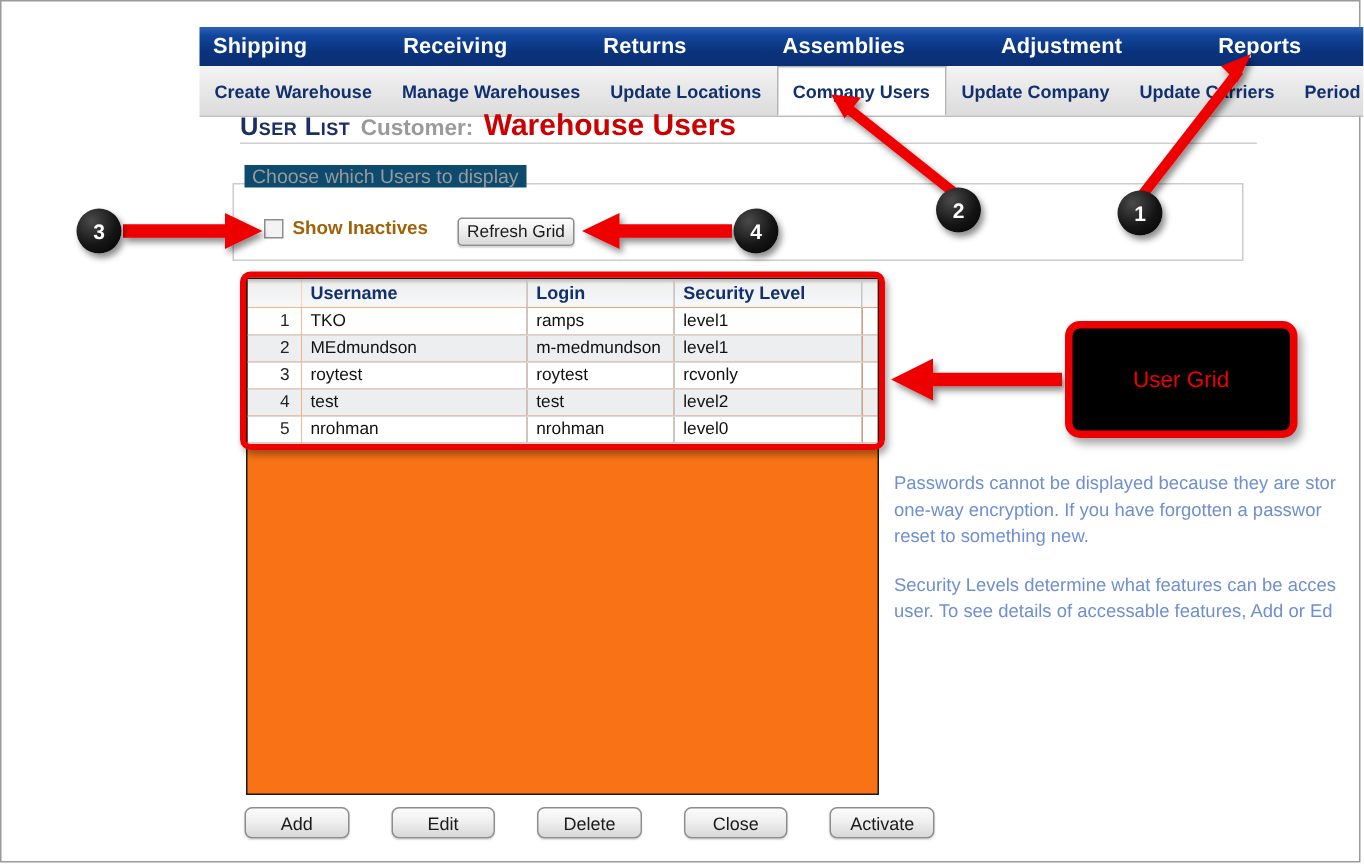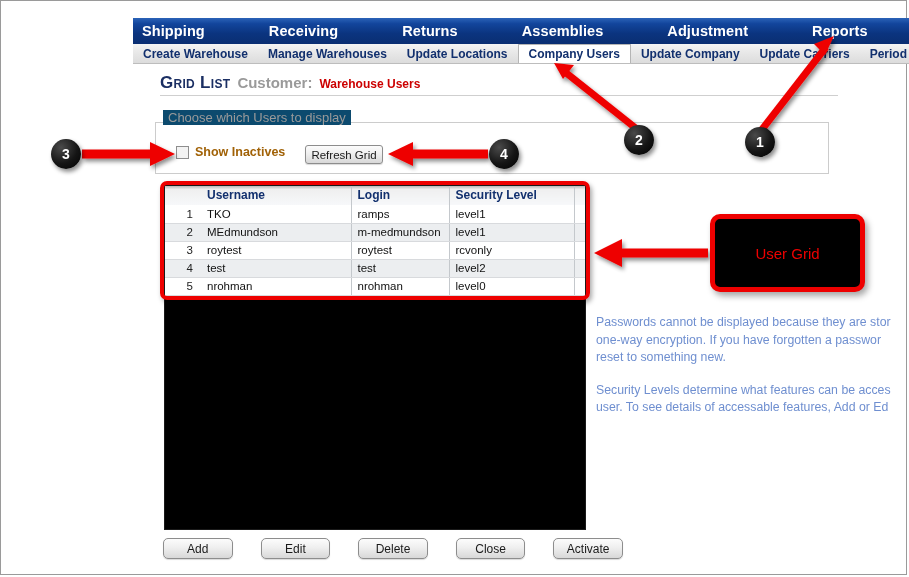--- a/index.html
+++ b/index.html
@@ -52,21 +52,21 @@
     letter-spacing: .1px;
   }
   .nav-main .nav-item.active {
     background: linear-gradient(to bottom, #fdfdfd 0%, #f2f2f2 40%, #e3e3e3 100%);
     color: #0a2a6e;
   }
 
   .nav-sub {
     position: absolute;
     left: 133px; top: 44px;
-    width: 776px; height: 20px;
+    width: 776px; height: 34px;
     background: linear-gradient(to bottom, #f4f4f4 0%, #e8e8e8 45%, #dcdcdc 100%);
     display: flex;
     align-items: stretch;
     overflow: hidden;
     border-bottom: 1px solid #bdbdbd;
     box-sizing: border-box;
   }
   .nav-sub .sub-item {
     display: flex;
     align-items: center;
@@ -100,21 +100,21 @@
     font-variant: small-caps;
     letter-spacing: .3px;
   }
   .title-sub {
     font-size: 15px;
     font-weight: bold;
     color: #9a9a9a;
     margin-left: 7px;
   }
   .title-value {
-    font-size: 12px;
+    font-size: 20px;
     font-weight: bold;
     color: #cc0000;
     margin-left: 7px;
   }
   .title-rule {
     position: absolute;
     left: 160px; top: 95px;
     width: 678px;
     height: 1px;
     background: #cfcfcf;
@@ -176,21 +176,21 @@
     left: 305px; top: 145px;
     width: 78px; height: 19px;
     font-size: 11.5px;
   }
 
   
   .grid-wrap {
     position: absolute;
     left: 164px; top: 185px;
     width: 422px; height: 345px;
-    background: #000000;
+    background: #f97316;
     border: 1px solid #1a1a1a;
     box-sizing: border-box;
     overflow: hidden;
   }
   table.grid {
     width: 100%;
     border-collapse: collapse;
     table-layout: fixed;
     background: transparent;
   }
@@ -368,21 +368,21 @@
       </div>
     <div class="sub-item">
         <span>Update Carriers</span>
       </div>
     <div class="sub-item">
         <span>Period Close</span>
       </div>
   </div>
 
   <div class="title-row">
-    <span class="title-main">Grid List</span>
+    <span class="title-main">User List</span>
     <span class="title-sub">Customer:</span>
     <span class="title-value">Warehouse Users</span>
   </div>
   <div class="title-rule"></div>
 
   <div class="fieldset"></div>
   <div class="fieldset-legend">Choose which Users to display</div>
 
   <div class="chk-row">
     <span class="chk-box"></span>

